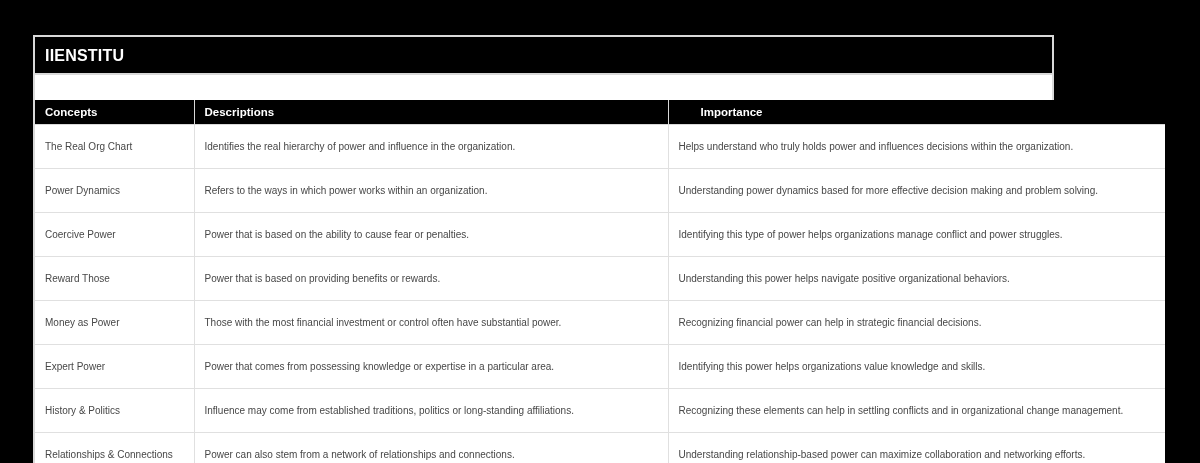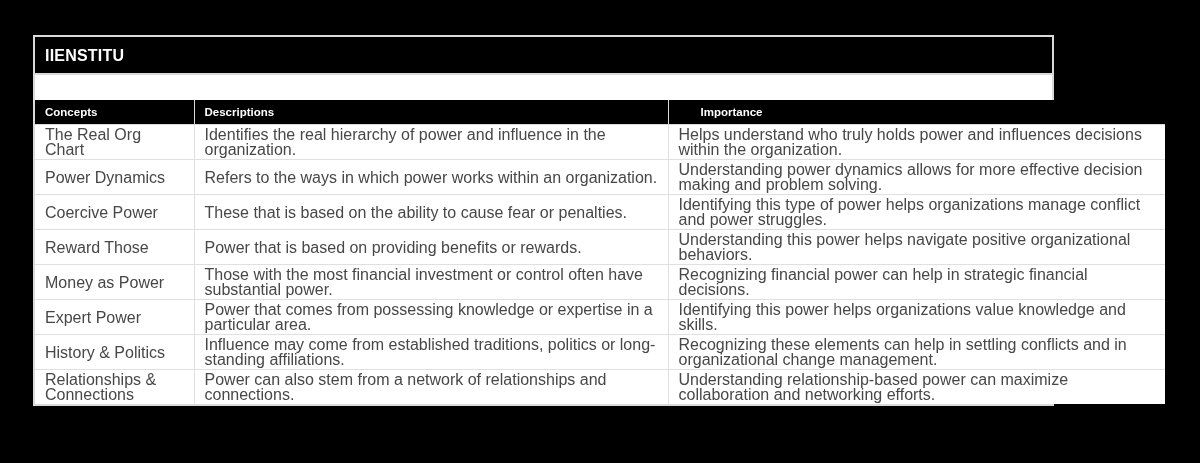--- a/index.html
+++ b/index.html
@@ -58,24 +58,24 @@
     font-weight: 700;
     text-align: left;
     padding: 5px 10px;
     line-height: 14px;
     border: 1px solid var(--outer_border);
     border-top: none;
   }
   table.concepts th:first-child { border-left: none; }
   table.concepts th:last-child  { border-right: none; padding-left: 32px; }
   table.concepts td {
-    font-size: 16px;
+    font-size: 10px;
     color: var(--body_text);
     line-height: 15px;
-    padding: 2px 10px;
+    padding: 14px 10px;
     vertical-align: middle;
     border: 1px solid var(--inner_border);
     background: var(--panel_bg);
     word-wrap: break-word;
   }
   table.concepts td:first-child { border-left: none; }
   table.concepts td:last-child  { border-right: none; }
   table.concepts tbody tr:last-child td { border-bottom: none; }
 </style>
 </head>
@@ -98,25 +98,25 @@
     </thead>
     <tbody>
       <tr>
         <td>The Real Org Chart</td>
         <td>Identifies the real hierarchy of power and influence in the organization.</td>
         <td>Helps understand who truly holds power and influences decisions within the organization.</td>
       </tr>
       <tr>
         <td>Power Dynamics</td>
         <td>Refers to the ways in which power works within an organization.</td>
-        <td>Understanding power dynamics allows for more effective decision making and problem solving.</td>
+        <td>Understanding power dynamics based for more effective decision making and problem solving.</td>
       </tr>
       <tr>
         <td>Coercive Power</td>
-        <td>These that is based on the ability to cause fear or penalties.</td>
+        <td>Power that is based on the ability to cause fear or penalties.</td>
         <td>Identifying this type of power helps organizations manage conflict and power struggles.</td>
       </tr>
       <tr>
         <td>Reward Those</td>
         <td>Power that is based on providing benefits or rewards.</td>
         <td>Understanding this power helps navigate positive organizational behaviors.</td>
       </tr>
       <tr>
         <td>Money as Power</td>
         <td>Those with the most financial investment or control often have substantial power.</td>

